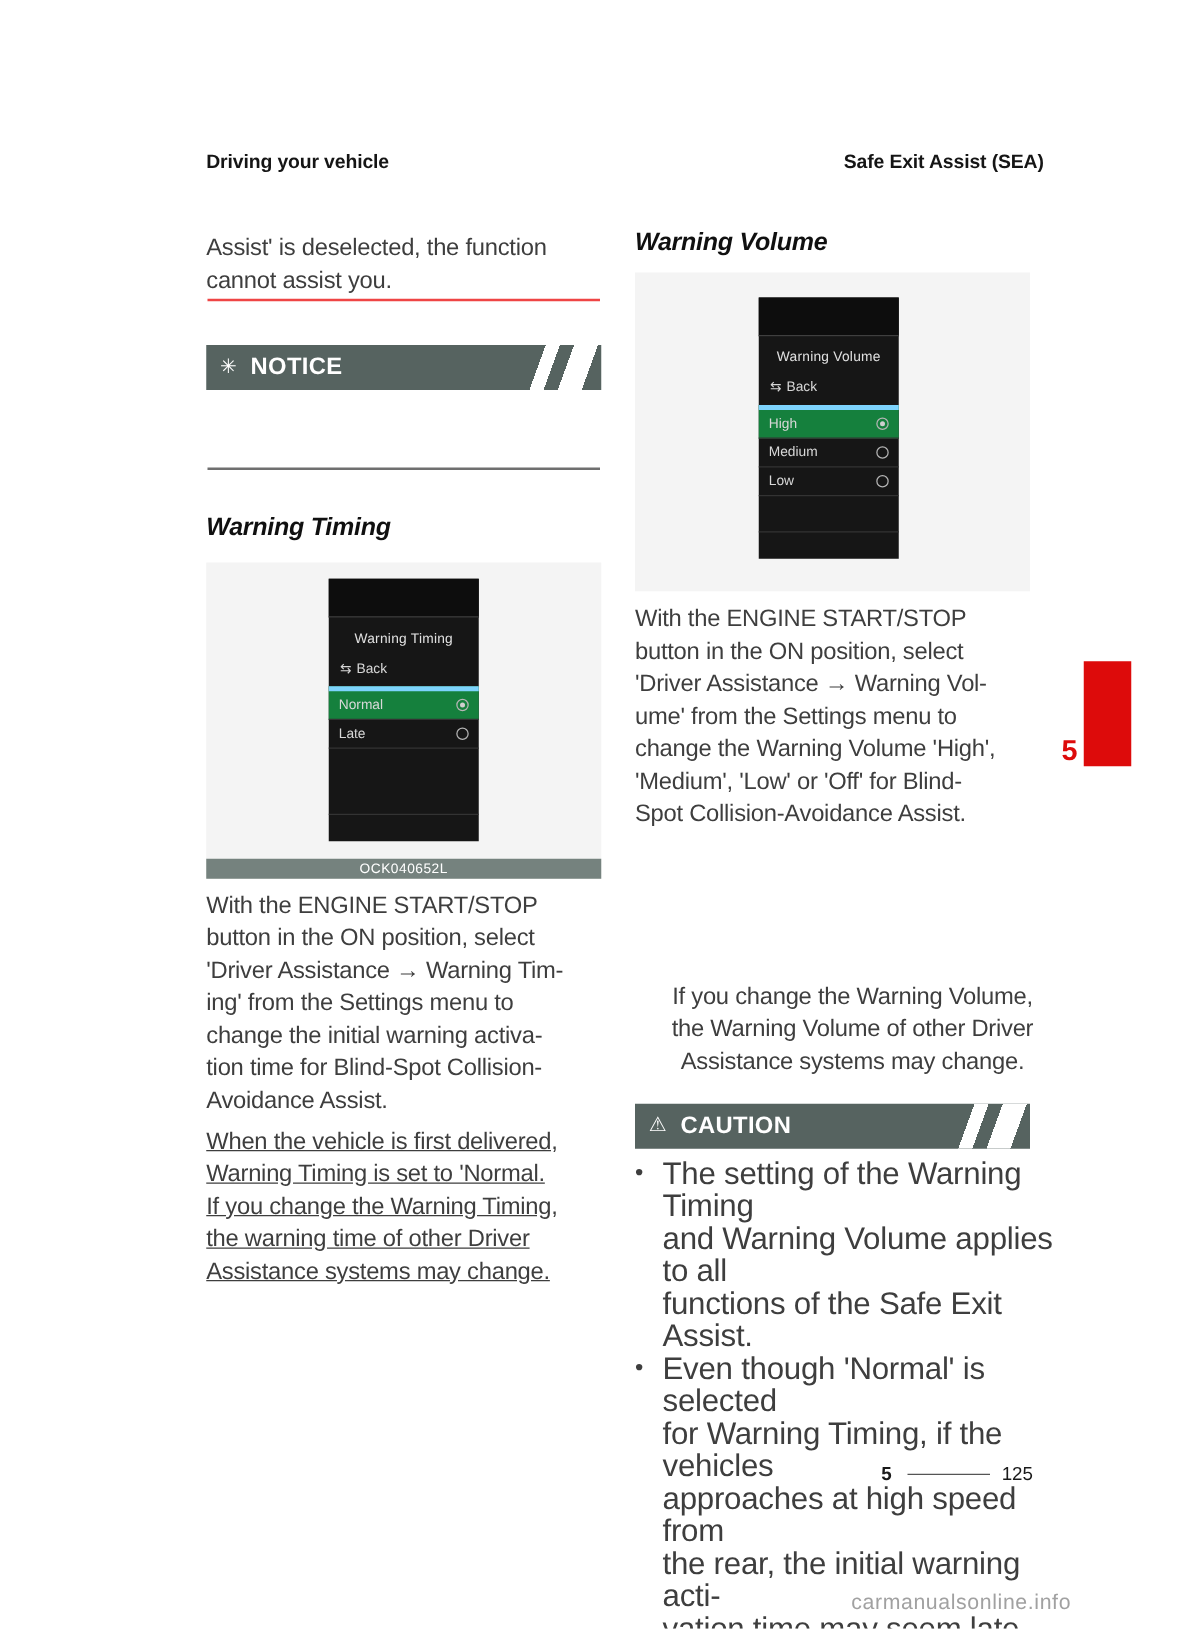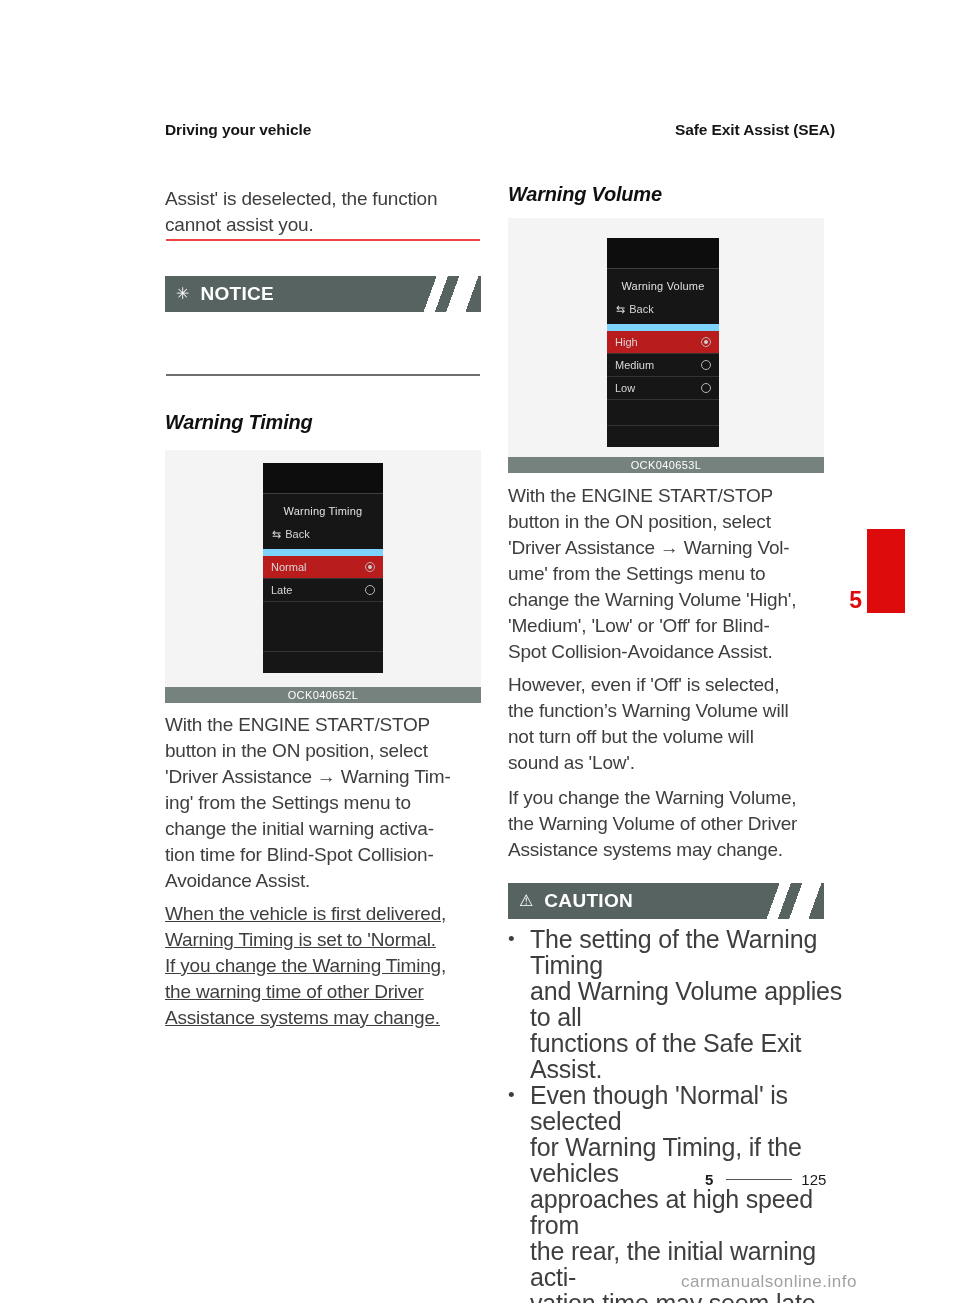--- a/index.html
+++ b/index.html
@@ -30,21 +30,21 @@
     font-size:11px;line-height:16px;text-align:center;letter-spacing:0.4px;}
   
   .screen{position:absolute;background:#161616;color:#d8d8d8;font-size:11px;}
   .scr-top{height:30px;background:#0d0d0d;border-bottom:1px solid #3f3f3f;}
   .scr-title{text-align:center;margin-top:11px;color:#e0e0e0;letter-spacing:0.2px;}
   .scr-back{margin:11px 0 0 9px;color:#d6d6d6;}
   .scr-back .back-arrow{margin-right:4px;}
   .scr-rows{margin-top:8px;}
   .scr-row{height:22px;display:flex;align-items:center;justify-content:space-between;
     padding:0 8px;border-bottom:1px solid #333333;}
-  .scr-row.selected{background:#b91c1c;border-top:7px solid #7dd3fc;}
+  .scr-row.selected{background:#15803d;border-top:4px solid #7dd3fc;}
   .radio{width:10px;height:10px;border:1px solid #b5b5b5;border-radius:50%;box-sizing:border-box;position:relative;flex:0 0 auto;}
   .radio.checked::after{content:"";position:absolute;inset:2px;background:#cfcfcf;border-radius:50%;}
   .scr-divider{position:absolute;left:0;right:0;bottom:21px;height:1px;background:#333333;}
   
   .bullet-item{display:flex;}
   .bullet-dot{width:22px;flex:0 0 auto;font-size:19px;line-height:26px;color:#3e3e3e;}
   .bullet-text{font-size:25px;line-height:26px;color:#3e3e3e;white-space:pre-line;letter-spacing:-0.2px;}
   
   .side-tab{left:867px;top:529px;width:38px;height:84px;background:#dd0b0b;}
   .side-tab-num{left:836px;top:587px;width:26px;text-align:right;color:#dd0b0b;
@@ -130,35 +130,30 @@
           <span>Medium</span>
           <span class="radio"></span>
         </div>
         <div class="scr-row">
           <span>Low</span>
           <span class="radio"></span>
         </div>
       </div>
       <div class="scr-divider"></div>
     </div>
-    <div class="fig-caption">OCK040653L</div>
   </div>
 
   <div class="abs para" style="left:508px;top:483px;">With the ENGINE START/STOP
 button in the ON position, select
 'Driver Assistance → Warning Vol-
 ume' from the Settings menu to
 change the Warning Volume 'High',
 'Medium', 'Low' or 'Off' for Blind-
 Spot Collision-Avoidance Assist.</div>
-  <div class="abs para" style="left:508px;top:672px;">However, even if 'Off' is selected,
-the function’s Warning Volume will
-not turn off but the volume will
-sound as 'Low'.</div>
-  <div class="abs para" style="left:508px;top:785px;">If you change the Warning Volume,
+  <div class="abs para" style="left:508px;top:785px;text-align:center;">If you change the Warning Volume,
 the Warning Volume of other Driver
 Assistance systems may change.</div>
 
   <div class="abs bar" style="left:508px;top:883px;">
     <span class="bar-icon">⚠</span>
     <span class="bar-title">CAUTION</span>
     <span class="stripes"></span>
   </div>
   <div class="abs" style="left:508px;top:926px;width:340px;">
     <div class="bullet-item">

